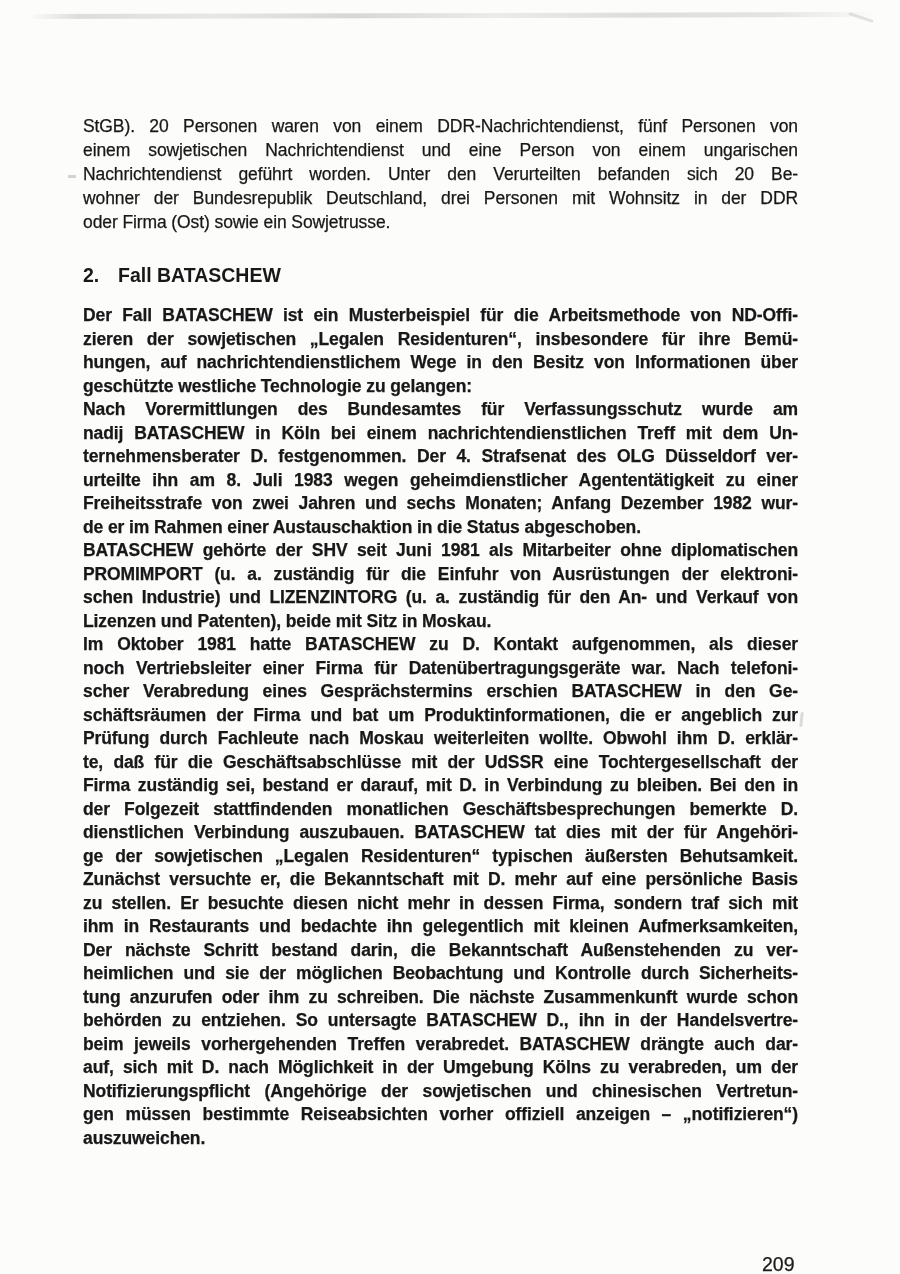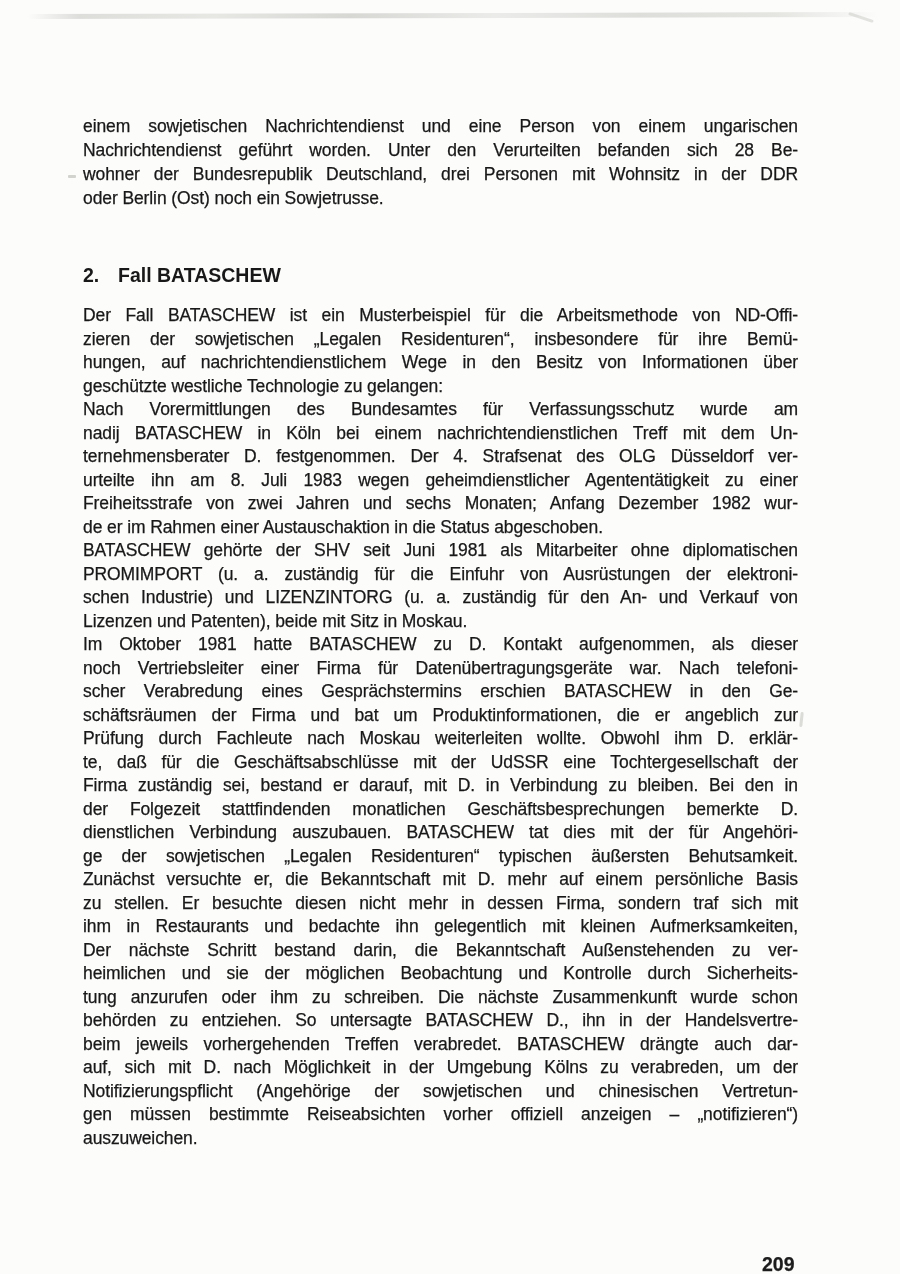--- a/index.html
+++ b/index.html
@@ -77,21 +77,21 @@
     letter-spacing: -0.1px;
     -webkit-text-stroke: 0.25px #181818;
   }
   .intro-paragraph {
     top: 114px;
   }
   .intro-paragraph .line { line-height: 24px; }
   .section-body {
     top: 304px;
   }
-  .section-body .line { line-height: 23.5px; }
+  .section-body .line { line-height: 23.5px; font-weight: bold; }
   .line {
     text-align: justify;
     text-align-last: justify;
     white-space: normal;
   }
   .line.flush {
     text-align-last: left;
   }
   .section-heading {
     position: absolute;
@@ -110,39 +110,39 @@
     width: 35px;
     flex: 0 0 35px;
   }
   .page-number {
     position: absolute;
     left: 762px;
     top: 1253px;
     font-size: 19.5px;
     line-height: 22px;
     color: #1c1c1c;
-    font-weight: bold;
     -webkit-text-stroke: 0.25px #1c1c1c;
   }
 </style>
 </head>
 <body>
 
 <div class="page">
 
   <div class="scan-line-top"></div>
   <div class="scan-tick-topright"></div>
   <div class="scan-dash-leftmargin"></div>
   <div class="scan-comma-rightmargin"></div>
 
   <div class="text-block intro-paragraph">
+      <div class="line">StGB). 20 Personen waren von einem DDR-Nachrichtendienst, fünf Personen von</div>
       <div class="line">einem sowjetischen Nachrichtendienst und eine Person von einem ungarischen</div>
-      <div class="line">Nachrichtendienst geführt worden. Unter den Verurteilten befanden sich 28 Be-</div>
+      <div class="line">Nachrichtendienst geführt worden. Unter den Verurteilten befanden sich 20 Be-</div>
       <div class="line">wohner der Bundesrepublik Deutschland, drei Personen mit Wohnsitz in der DDR</div>
-      <div class="line flush">oder Berlin (Ost) noch ein Sowjetrusse.</div>
+      <div class="line flush">oder Firma (Ost) sowie ein Sowjetrusse.</div>
     </div>
 
   <h2 class="section-heading">
     <span class="heading-number">2.</span>
     <span class="heading-title">Fall BATASCHEW</span>
   </h2>
 
   <div class="text-block section-body">
       <div class="line">Der Fall BATASCHEW ist ein Musterbeispiel für die Arbeitsmethode von ND-Offi-</div>
       <div class="line">zieren der sowjetischen „Legalen Residenturen“, insbesondere für ihre Bemü-</div>
@@ -161,21 +161,21 @@
       <div class="line">Im Oktober 1981 hatte BATASCHEW zu D. Kontakt aufgenommen, als dieser</div>
       <div class="line">noch Vertriebsleiter einer Firma für Datenübertragungsgeräte war. Nach telefoni-</div>
       <div class="line">scher Verabredung eines Gesprächstermins erschien BATASCHEW in den Ge-</div>
       <div class="line">schäftsräumen der Firma und bat um Produktinformationen, die er angeblich zur</div>
       <div class="line">Prüfung durch Fachleute nach Moskau weiterleiten wollte. Obwohl ihm D. erklär-</div>
       <div class="line">te, daß für die Geschäftsabschlüsse mit der UdSSR eine Tochtergesellschaft der</div>
       <div class="line">Firma zuständig sei, bestand er darauf, mit D. in Verbindung zu bleiben. Bei den in</div>
       <div class="line">der Folgezeit stattfindenden monatlichen Geschäftsbesprechungen bemerkte D.</div>
       <div class="line">dienstlichen Verbindung auszubauen. BATASCHEW tat dies mit der für Angehöri-</div>
       <div class="line">ge der sowjetischen „Legalen Residenturen“ typischen äußersten Behutsamkeit.</div>
-      <div class="line">Zunächst versuchte er, die Bekanntschaft mit D. mehr auf einem persönliche Basis</div>
+      <div class="line">Zunächst versuchte er, die Bekanntschaft mit D. mehr auf eine persönliche Basis</div>
       <div class="line">zu stellen. Er besuchte diesen nicht mehr in dessen Firma, sondern traf sich mit</div>
       <div class="line">ihm in Restaurants und bedachte ihn gelegentlich mit kleinen Aufmerksamkeiten,</div>
       <div class="line">Der nächste Schritt bestand darin, die Bekanntschaft Außenstehenden zu ver-</div>
       <div class="line">heimlichen und sie der möglichen Beobachtung und Kontrolle durch Sicherheits-</div>
       <div class="line">tung anzurufen oder ihm zu schreiben. Die nächste Zusammenkunft wurde schon</div>
       <div class="line">behörden zu entziehen. So untersagte BATASCHEW D., ihn in der Handelsvertre-</div>
       <div class="line">beim jeweils vorhergehenden Treffen verabredet. BATASCHEW drängte auch dar-</div>
       <div class="line">auf, sich mit D. nach Möglichkeit in der Umgebung Kölns zu verabreden, um der</div>
       <div class="line">Notifizierungspflicht (Angehörige der sowjetischen und chinesischen Vertretun-</div>
       <div class="line">gen müssen bestimmte Reiseabsichten vorher offiziell anzeigen – „notifizieren“)</div>

